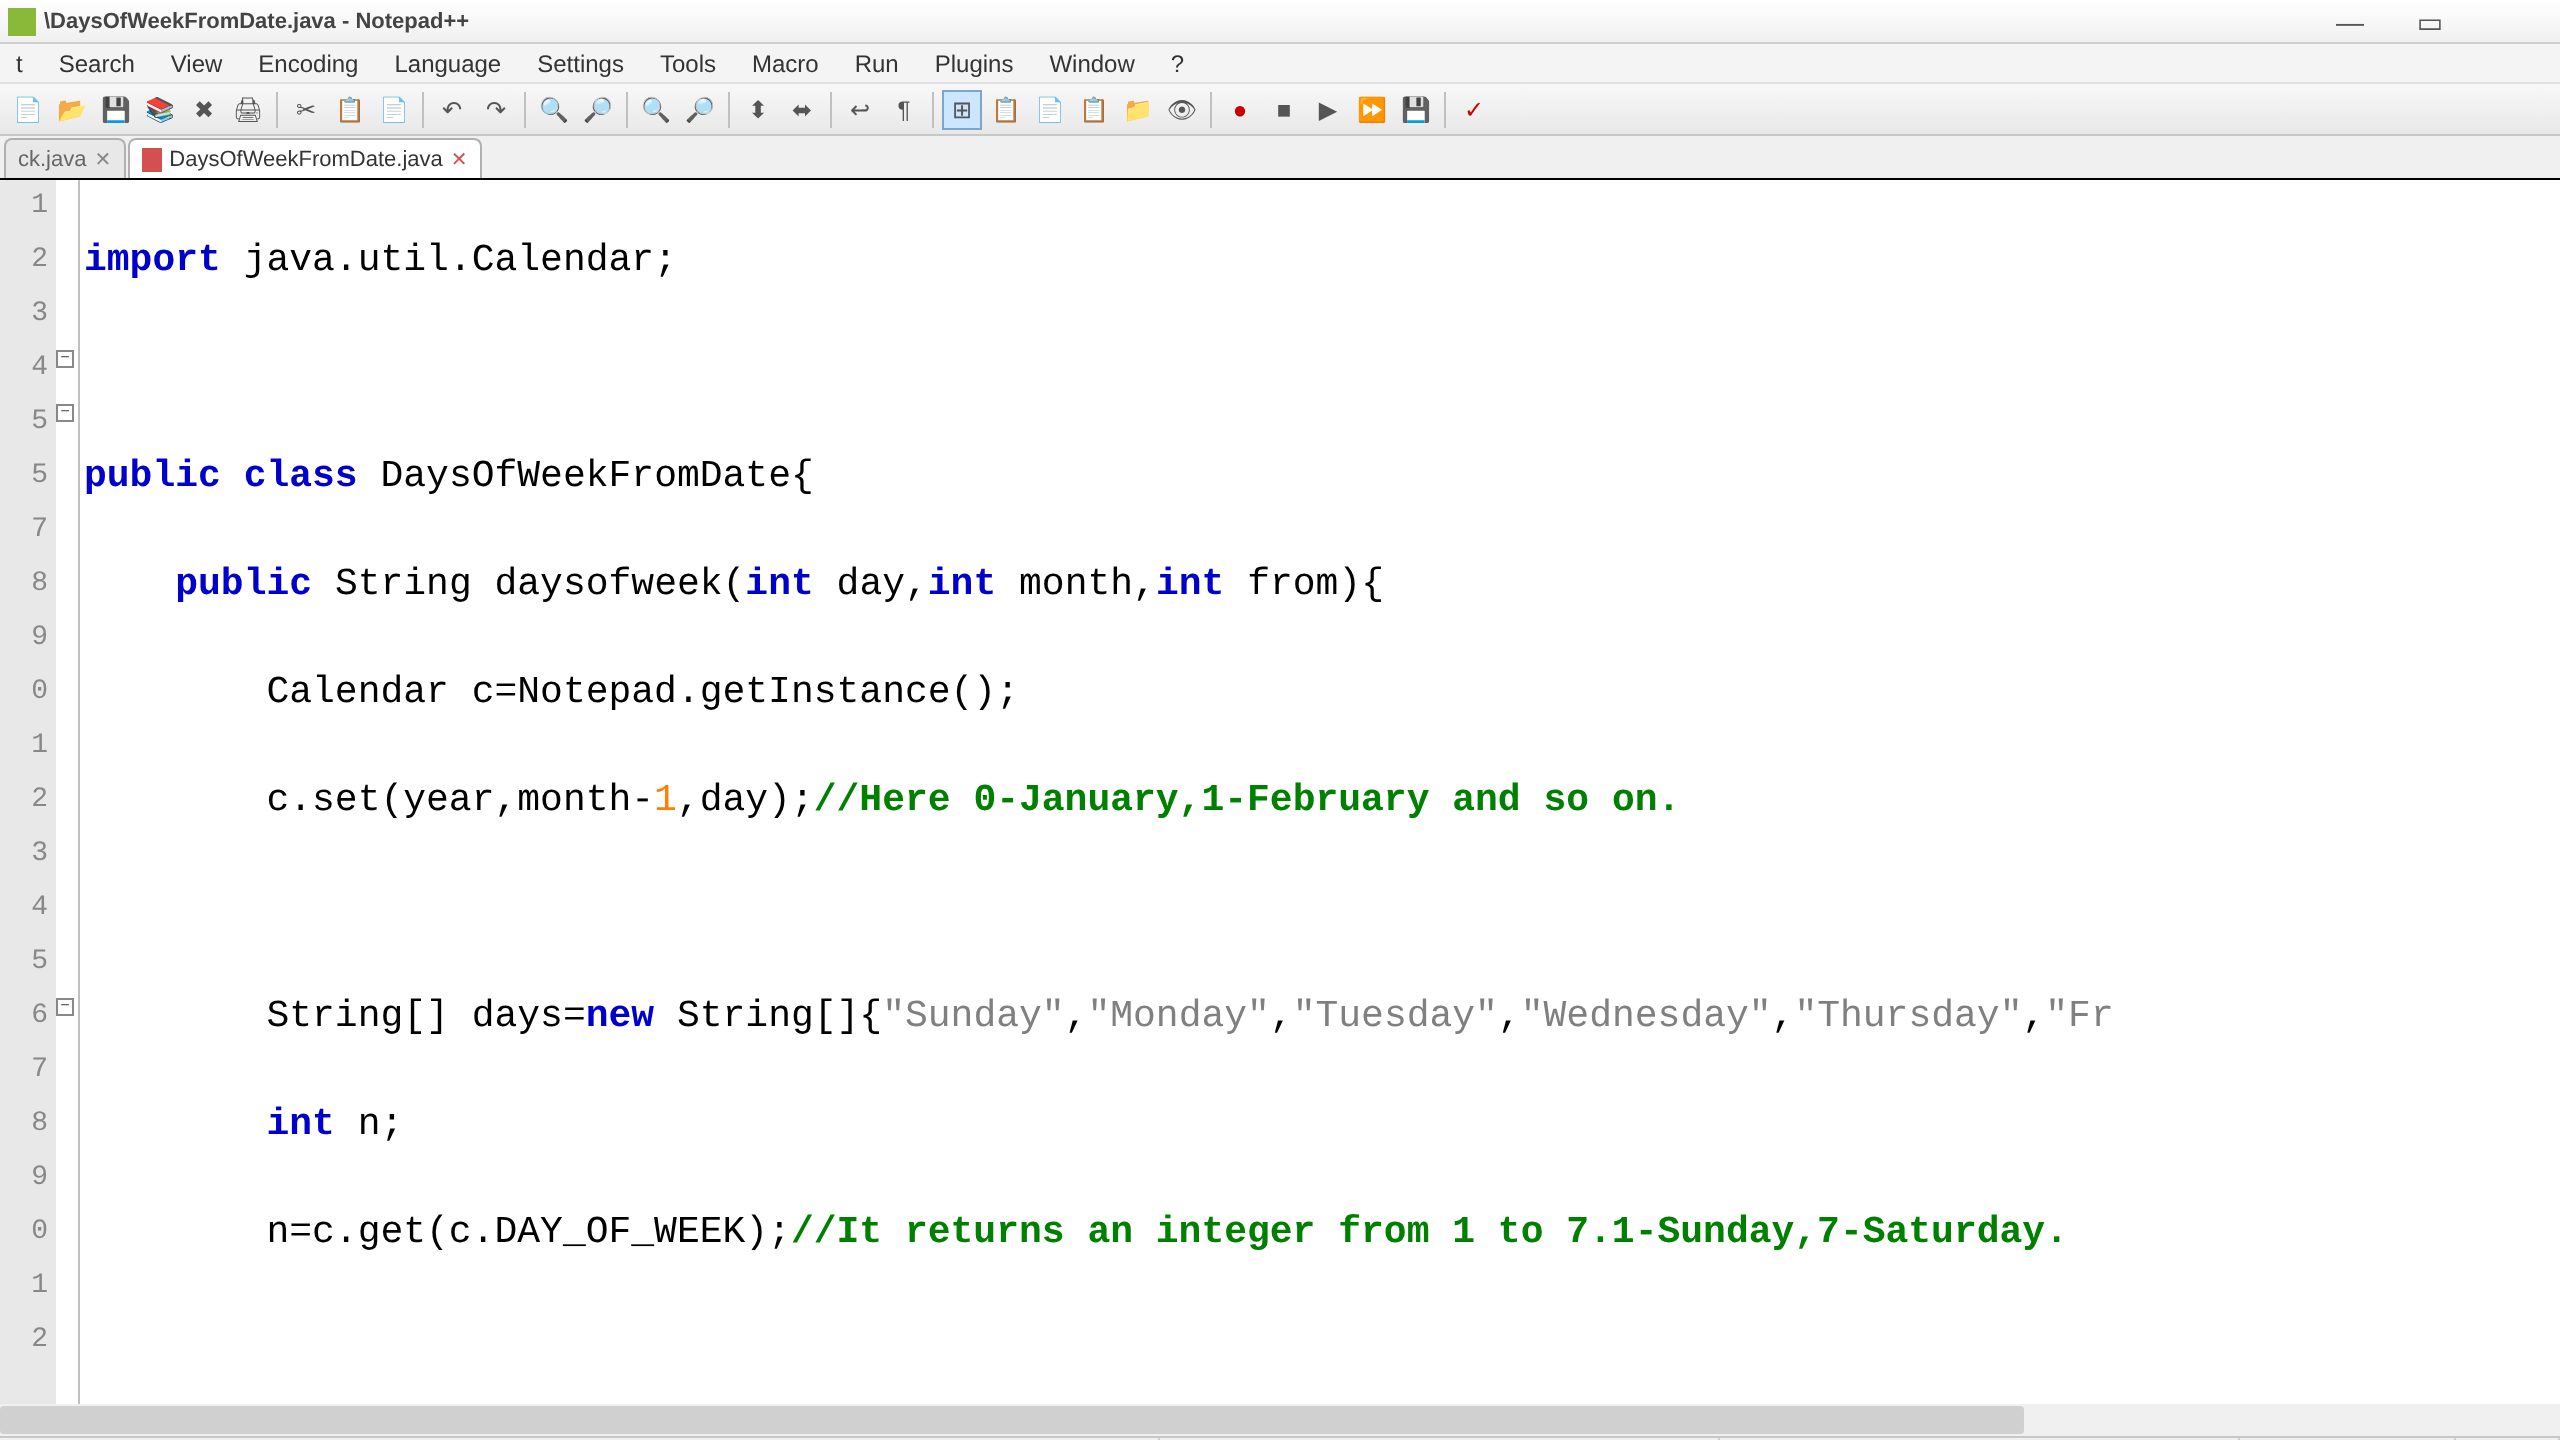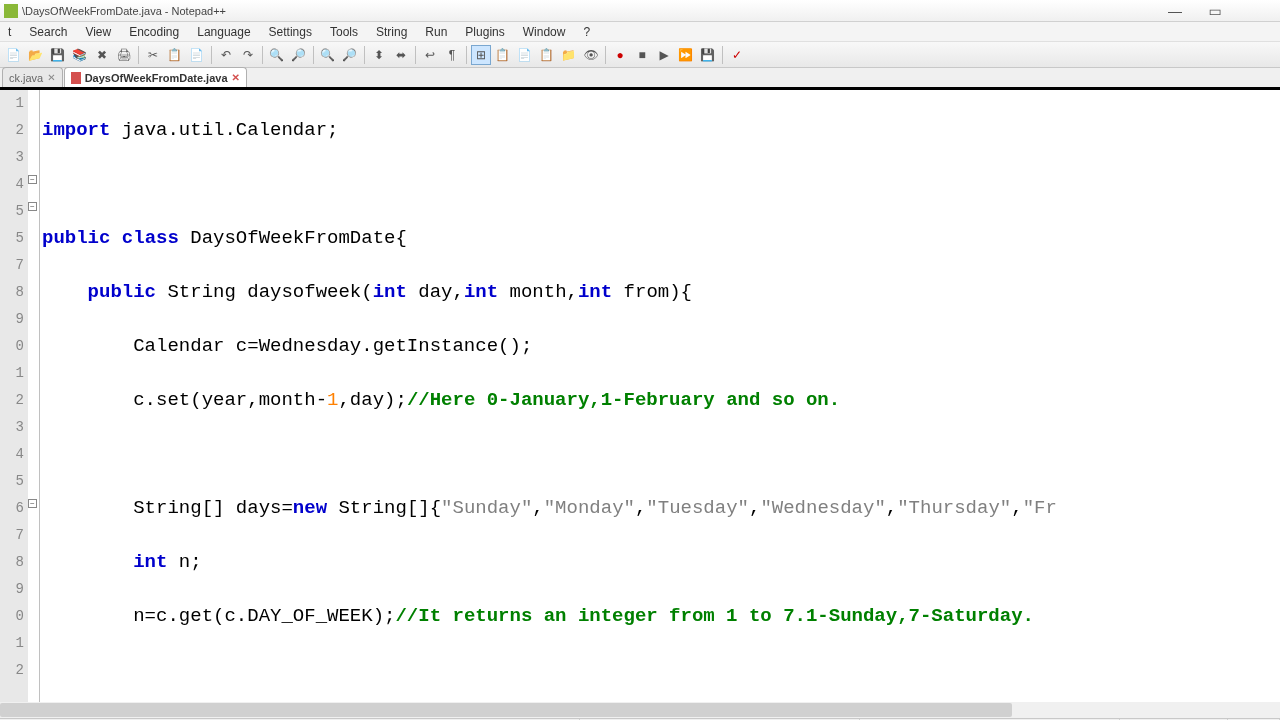--- a/index.html
+++ b/index.html
@@ -1,38 +1,38 @@
 <!DOCTYPE html>
 <html><head>
 <meta charset="utf-8">
 <style>
 * { margin: 0; padding: 0; box-sizing: border-box; }
 body { font-family: "Segoe UI", Tahoma, sans-serif; font-size: 12px; background: #fff; overflow: hidden; width: 1280px; height: 720px; }
 
 
 .titlebar { height: 22px; background: linear-gradient(#fff, #f0f0f0); display: flex; align-items: center; padding: 0 4px; font-size: 11px; color: #444; border-bottom: 1px solid #d0d0d0; }
 .titlebar-icon { width: 14px; height: 14px; background: #8ab838; margin-right: 4px; }
-.titlebar-title { flex: 1; }
+.titlebar-title { flex: 1; font-weight: bold; }
 .win-controls { display: flex; gap: 18px; margin-right: 10px; }
 .win-btn { width: 22px; font-size: 14px; color: #555; text-align: center; cursor: default; }
 
 
 .menubar { height: 20px; background: #f4f4f4; display: flex; align-items: center; gap: 14px; padding: 0 6px; font-size: 12px; color: #333; border-bottom: 1px solid #e0e0e0; }
 .menu-item { padding: 1px 2px; }
 
 
 .toolbar { height: 26px; background: linear-gradient(#f8f8f8, #e8e8e8); display: flex; align-items: center; gap: 2px; padding: 0 4px; border-bottom: 1px solid #c8c8c8; }
 .tool-btn { width: 20px; height: 20px; border: 1px solid transparent; display: flex; align-items: center; justify-content: center; font-size: 12px; color: #555; }
 .tool-btn.sel { background: #cde6ff; border: 1px solid #7aa7d0; }
 .tool-sep { width: 1px; height: 18px; background: #c0c0c0; margin: 0 2px; }
 
 
-.tabbar { height: 22px; background: #f0f0f0; display: flex; align-items: flex-end; padding-left: 2px; border-bottom: 3px solid #000000; }
+.tabbar { height: 22px; background: #f0f0f0; display: flex; align-items: flex-end; padding-left: 2px; border-bottom: 1px solid #000000; }
 .tab { height: 20px; padding: 0 6px; font-size: 11px; display: flex; align-items: center; gap: 4px; border: 1px solid #b0b0b0; border-bottom: none; background: #e8e8e8; color: #666; border-radius: 4px 4px 0 0; margin-right: 1px; }
-.tab.active { background: #fff; color: #333; font-weight: bold; }
+.tab.active { background: #fff; color: #333; }
 .tab-icon { width: 10px; height: 12px; background: #d4504f; display: inline-block; }
 .tab-close { font-size: 10px; color: #888; }
 .tab.active .tab-close { color: #d4504f; }
 
 
 .editor { height: 612px; background: #fff; display: flex; font-family: Consolas, "Courier New", monospace; font-size: 19px; position: relative; overflow: hidden; }
 .gutter { width: 28px; background: #e8e8e8; color: #888; text-align: right; padding-right: 4px; font-size: 14px; }
 .gutter div { height: 27px; line-height: 27px; }
 .fold { width: 12px; background: #fff; border-right: 1px solid #c0c0c0; position: relative; }
 .fold-mark { position: absolute; left: 0; width: 9px; height: 9px; border: 1px solid #888; background: #fff; font-size: 8px; line-height: 7px; text-align: center; color: #555; }
@@ -68,21 +68,21 @@
 </div>
 
 <div class="menubar">
   <span class="menu-item">t</span>
   <span class="menu-item">Search</span>
   <span class="menu-item">View</span>
   <span class="menu-item">Encoding</span>
   <span class="menu-item">Language</span>
   <span class="menu-item">Settings</span>
   <span class="menu-item">Tools</span>
-  <span class="menu-item">String</span>
+  <span class="menu-item">Macro</span>
   <span class="menu-item">Run</span>
   <span class="menu-item">Plugins</span>
   <span class="menu-item">Window</span>
   <span class="menu-item">?</span>
 </div>
 
 <div class="toolbar">
   <span class="tool-btn">📄</span>
   <span class="tool-btn">📂</span>
   <span class="tool-btn">💾</span>
@@ -165,21 +165,21 @@
   <div class="fold">
     <div class="fold-mark" style="top:85px">−</div>
     <div class="fold-mark" style="top:112px">−</div>
     <div class="fold-mark" style="top:409px">−</div>
   </div>
   <div class="code">
 <div class="code-line"><span class="kw">import</span><span> java.util.Calendar;</span></div>
 <div class="code-line"></div>
 <div class="code-line"><span class="kw">public</span> <span class="kw">class</span><span> DaysOfWeekFromDate{</span></div>
 <div class="code-line"><span>    </span><span class="kw">public</span><span> </span><span>String daysofweek(</span><span class="kw">int</span><span> day,</span><span class="kw">int</span><span> month,</span><span class="kw">int</span><span> from){</span></div>
-<div class="code-line">        Calendar c=Wednesday.getInstance();</div>
+<div class="code-line">        Calendar c=Notepad.getInstance();</div>
 <div class="code-line"><span>        c.set(year,month-</span><span class="num">1</span><span>,day);</span><span class="cmt">//Here 0-January,1-February and so on.</span></div>
 <div class="code-line"><span>        </span></div>
 <div class="code-line"><span>        String[] days=</span><span class="kw">new</span><span> String[]{</span><span class="str">"Sunday"</span><span>,</span><span class="str">"Monday"</span><span>,</span><span class="str">"Tuesday"</span><span>,</span><span class="str">"Wednesday"</span><span>,</span><span class="str">"Thursday"</span><span>,</span><span class="str">"Fr</span></div>
 <div class="code-line"><span>        </span><span class="kw">int</span><span> n;</span></div>
 <div class="code-line"><span>        n=c.get(c.DAY_OF_WEEK);</span><span class="cmt">//It returns an integer from 1 to 7.1-Sunday,7-Saturday.</span></div>
 
 
 
 
 

